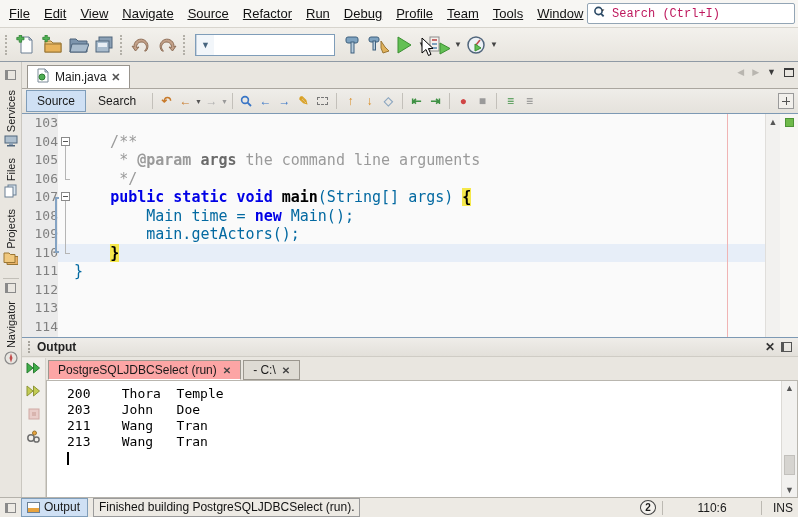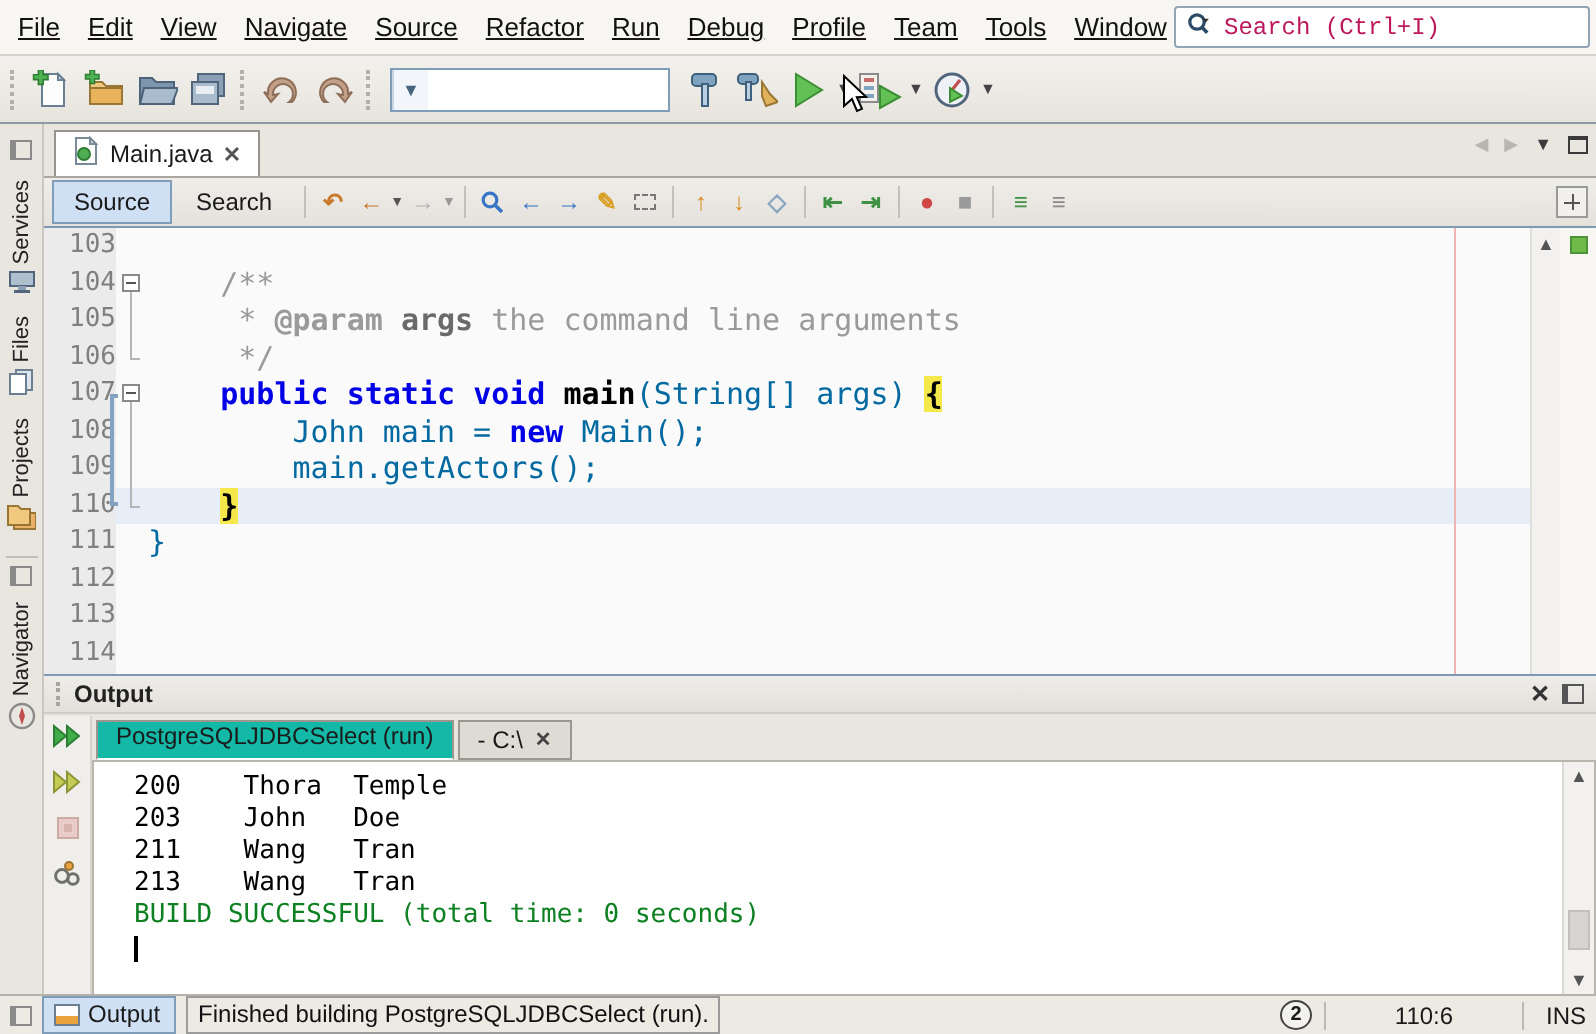--- a/index.html
+++ b/index.html
@@ -89,21 +89,21 @@
   .out-grip { width:3px; height:12px; border-left:2px dotted #a7a49c; }
   .out-title { font-weight:bold; font-size:12px; color:#222; flex:1; }
   .out-x { color:#333; font-size:12px; font-weight:bold; }
   .out-float { width:11px; height:10px; border:1px solid #555; border-left-width:3px; }
   .out-body { position:absolute; left:0; top:21px; bottom:0; right:0; display:flex; }
   .out-rail { width:24px; background:#f0eeea; border-right:1px solid #d6d3cc; display:flex; flex-direction:column; align-items:center; padding-top:2px; gap:7px; }
   .out-rail .ob { width:18px; height:16px; display:flex; align-items:center; justify-content:center; }
   .out-main { flex:1; display:flex; flex-direction:column; }
   .out-tabs { height:22px; display:flex; align-items:flex-end; background:#e9e6e0; padding-left:2px; }
   .out-tab { height:20px; display:flex; align-items:center; gap:6px; padding:0 9px; font-size:12px; border:1px solid #9b978f; margin-right:2px; }
-  .out-tab.sel { background:#14b8a6; border-bottom-color:#fff;flex-direction:column; }
+  .out-tab.sel { background:#fca5a5; border-bottom-color:#fff; }
   .out-tab.unsel { background:#dedbd4; }
   .out-tab .x { font-size:10px; font-weight:bold; color:#444; }
   .out-content { flex:1; background:#fff; border:1px solid #b9b6af; border-bottom:none; position:relative; overflow:hidden; }
   .out-pre { font:13px/16 "DejaVu Sans Mono", monospace; line-height:16px; white-space:pre; color:#000; padding:5px 0 0 20px; }
   .out-green { color:#0d8022; }
   .caret-bar { display:inline-block; width:2px; height:13px; background:#000; vertical-align:text-bottom; }
   .out-scroll { position:absolute; right:0; top:0; bottom:0; width:16px; background:#f2f1ef; border-left:1px solid #dcdad6; }
   .out-scroll .arr { position:absolute; left:0; right:0; text-align:center; font-size:9px; color:#555; }
   .out-thumb { position:absolute; left:2px; width:11px; height:20px; top:64%; background:#d6d4d0; border:1px solid #c2c0bc; }
   
@@ -372,21 +372,21 @@
             <span class="fold-box"></span>
             <span class="fold-line" style="top: 13px;"></span>
           </span>
           <span class="codetxt"><span class="pl">    </span><span class="kw">public</span><span class="pl"> </span><span class="kw">static</span><span class="pl"> </span><span class="kw">void</span><span class="pl"> </span><span class="mth">main</span><span class="pl">(String[] args) </span><span class="hl">{</span></span>
         </div>
         <div class="ed-line">
           <span class="ln">108</span>
           <span class="fold">
             <span class="fold-line"></span>
           </span>
-          <span class="codetxt"><span class="pl">        John main = </span><span class="kw">new</span><span class="pl"> Main();</span></span>
+          <span class="codetxt"><span class="pl">        Main time = </span><span class="kw">new</span><span class="pl"> Main();</span></span>
         </div>
         <div class="ed-line">
           <span class="ln">109</span>
           <span class="fold">
             <span class="fold-line"></span>
           </span>
           <span class="codetxt"><span class="pl">        main.getActors();</span></span>
         </div>
         <div class="ed-line cur">
           <span class="ln">110</span>
@@ -471,21 +471,21 @@
             <div class="out-tab sel">
               <span>PostgreSQLJDBCSelect (run)</span>
               <span class="x">✕</span>
             </div>
             <div class="out-tab unsel">
               <span>- C:\</span>
               <span class="x">✕</span>
             </div>
           </div>
         <div class="out-content">
-          <div class="out-pre" id="out-pre"><div>200    Thora  Temple</div><div>203    John   Doe</div><div>211    Wang   Tran</div><div>213    Wang   Tran</div><div class="out-green">BUILD SUCCESSFUL (total time: 0 seconds)</div><div><span class="caret-bar"></span></div></div>
+          <div class="out-pre" id="out-pre"><div>200    Thora  Temple</div><div>203    John   Doe</div><div>211    Wang   Tran</div><div>213    Wang   Tran</div><div><span class="caret-bar"></span></div></div>
           <div class="out-scroll">
             <span class="arr" style="top:2px;">▲</span>
             <div class="out-thumb"></div>
             <span class="arr" style="bottom:2px;">▼</span>
           </div>
         </div>
       </div>
     </div>
   </div>
 

